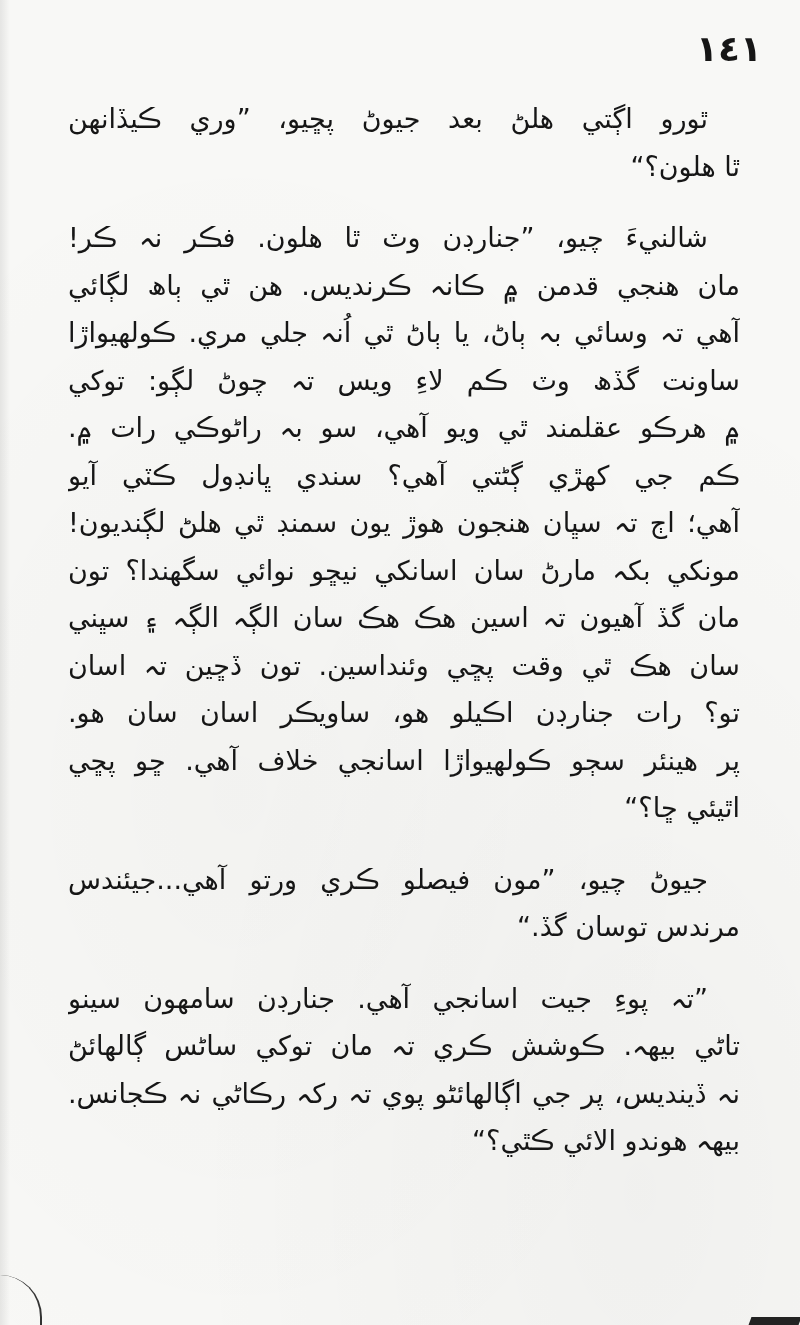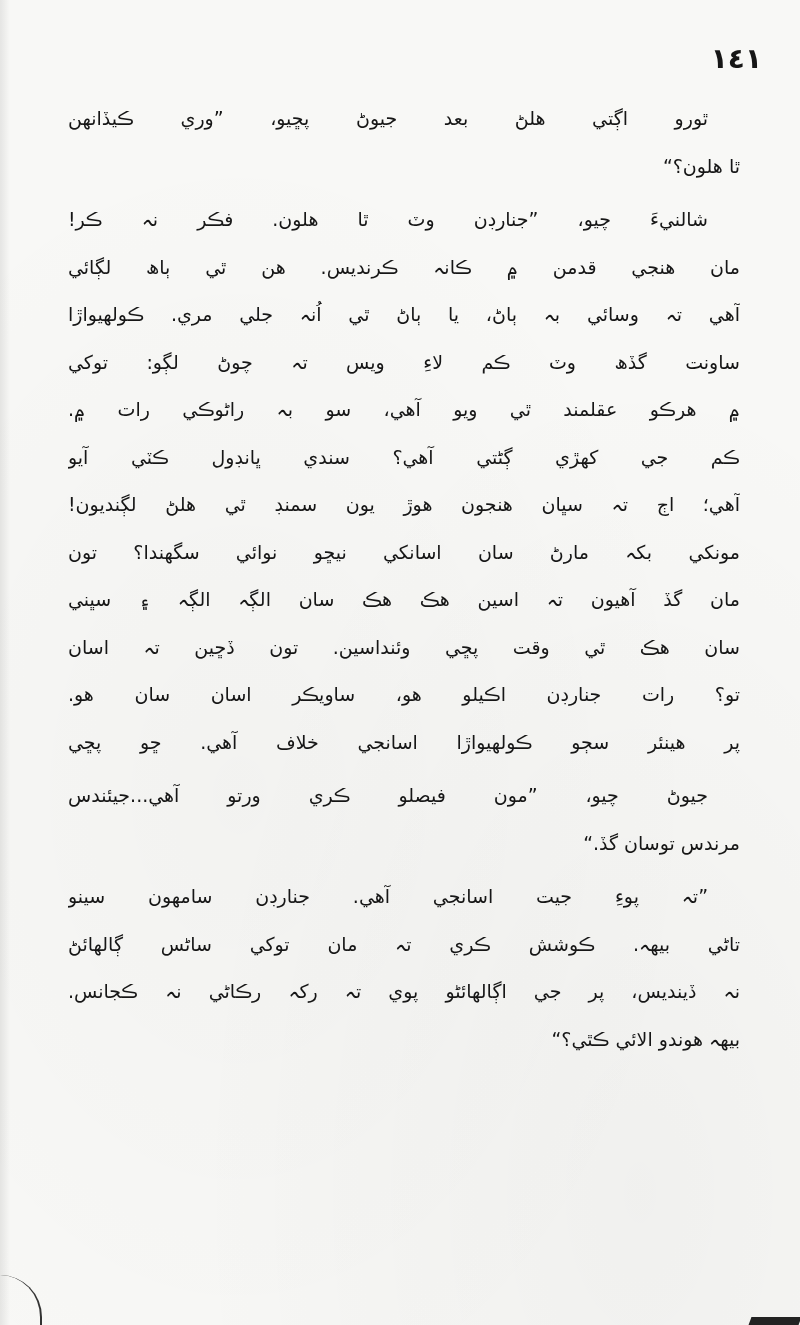--- a/index.html
+++ b/index.html
@@ -25,47 +25,47 @@
         #f8f8f6;
     }
     .left-shadow {
       position: absolute;
       left: 0; top: 0;
       width: 10px; height: 1325px;
       background: linear-gradient(to right, rgba(0,0,0,0.08), rgba(0,0,0,0));
     }
     .page-number {
       position: absolute;
-      top: 42px;
+      top: 28px;
       right: 38px;
-      font-size: 28px;
+      font-size: 36px;
       font-weight: bold;
       letter-spacing: 1px;
       direction: rtl;
     }
     .text-block {
       position: absolute;
       top: 95px;
       left: 68px;
       width: 672px;
       direction: rtl;
       text-align: justify;
       text-align-last: right;
-      font-size: 19px;
+      font-size: 27px;
       line-height: 47.5px;
     }
     .para {
       margin: 0;
       padding: 0;
     }
     .para.indent {
       text-indent: 32px;
     }
     .para + .para {
-      margin-top: 6px;
+      margin-top: 24px;
     }
     .line {
       display: block;
       white-space: nowrap;
       overflow: hidden;
       text-align: justify;
       text-align-last: justify;
     }
     .line.last {
       text-align-last: right;
@@ -110,20 +110,21 @@
       <span class="line" style="text-indent:0">آهي تہ وسائي بہ ٻاڻ، يا ٻاڻ ٿي اُنہ جلي مري. ڪولهيواڙا</span>
       <span class="line" style="text-indent:0">ساونت گڏھ وٽ ڪم لاءِ ويس تہ چوڻ لڳو: توکي</span>
       <span class="line" style="text-indent:0">۾ هرڪو عقلمند ٿي ويو آهي، سو بہ راڻوڪي رات ۾.</span>
       <span class="line" style="text-indent:0">ڪم جي کھڙي ڳڻتي آهي؟ سندي ڀانڊول ڪٽي آيو</span>
       <span class="line" style="text-indent:0">آهي؛ اڄ تہ سڀان هنجون هوڙ يون سمنڊ ٿي هلڻ لڳنديون!</span>
       <span class="line" style="text-indent:0">مونکي بکہ مارڻ سان اسانکي نيڇو نوائي سگھندا؟ تون</span>
       <span class="line" style="text-indent:0">مان گڏ آهيون تہ اسين هڪ هڪ سان الڳہ الڳہ ۽ سڀني</span>
       <span class="line" style="text-indent:0">سان هڪ ٿي وقت پڇي وئنداسين. تون ڏڇين تہ اسان</span>
       <span class="line" style="text-indent:0">تو؟ رات جنارڊن اڪيلو هو، ساويڪر اسان سان هو.</span>
       <span class="line" style="text-indent:0">پر هينئر سڄو ڪولهيواڙا اسانجي خلاف آهي. ڇو پڇي</span>
+      <span class="line last" style="text-indent:0">اٿيئي ڇا؟“</span>
     </p>
 
     <p class="para indent">
       <span class="line">جيوڻ چيو، ”مون فيصلو ڪري ورتو آهي...جيئندس</span>
       <span class="line last" style="text-indent:0">مرندس توسان گڏ.“</span>
     </p>
 
     <p class="para indent">
       <span class="line">”تہ پوءِ جيت اسانجي آهي. جنارڊن سامھون سينو</span>
       <span class="line" style="text-indent:0">تاڻي بيهہ. ڪوشش ڪري تہ مان توکي ساڻس ڳالهائڻ</span>

